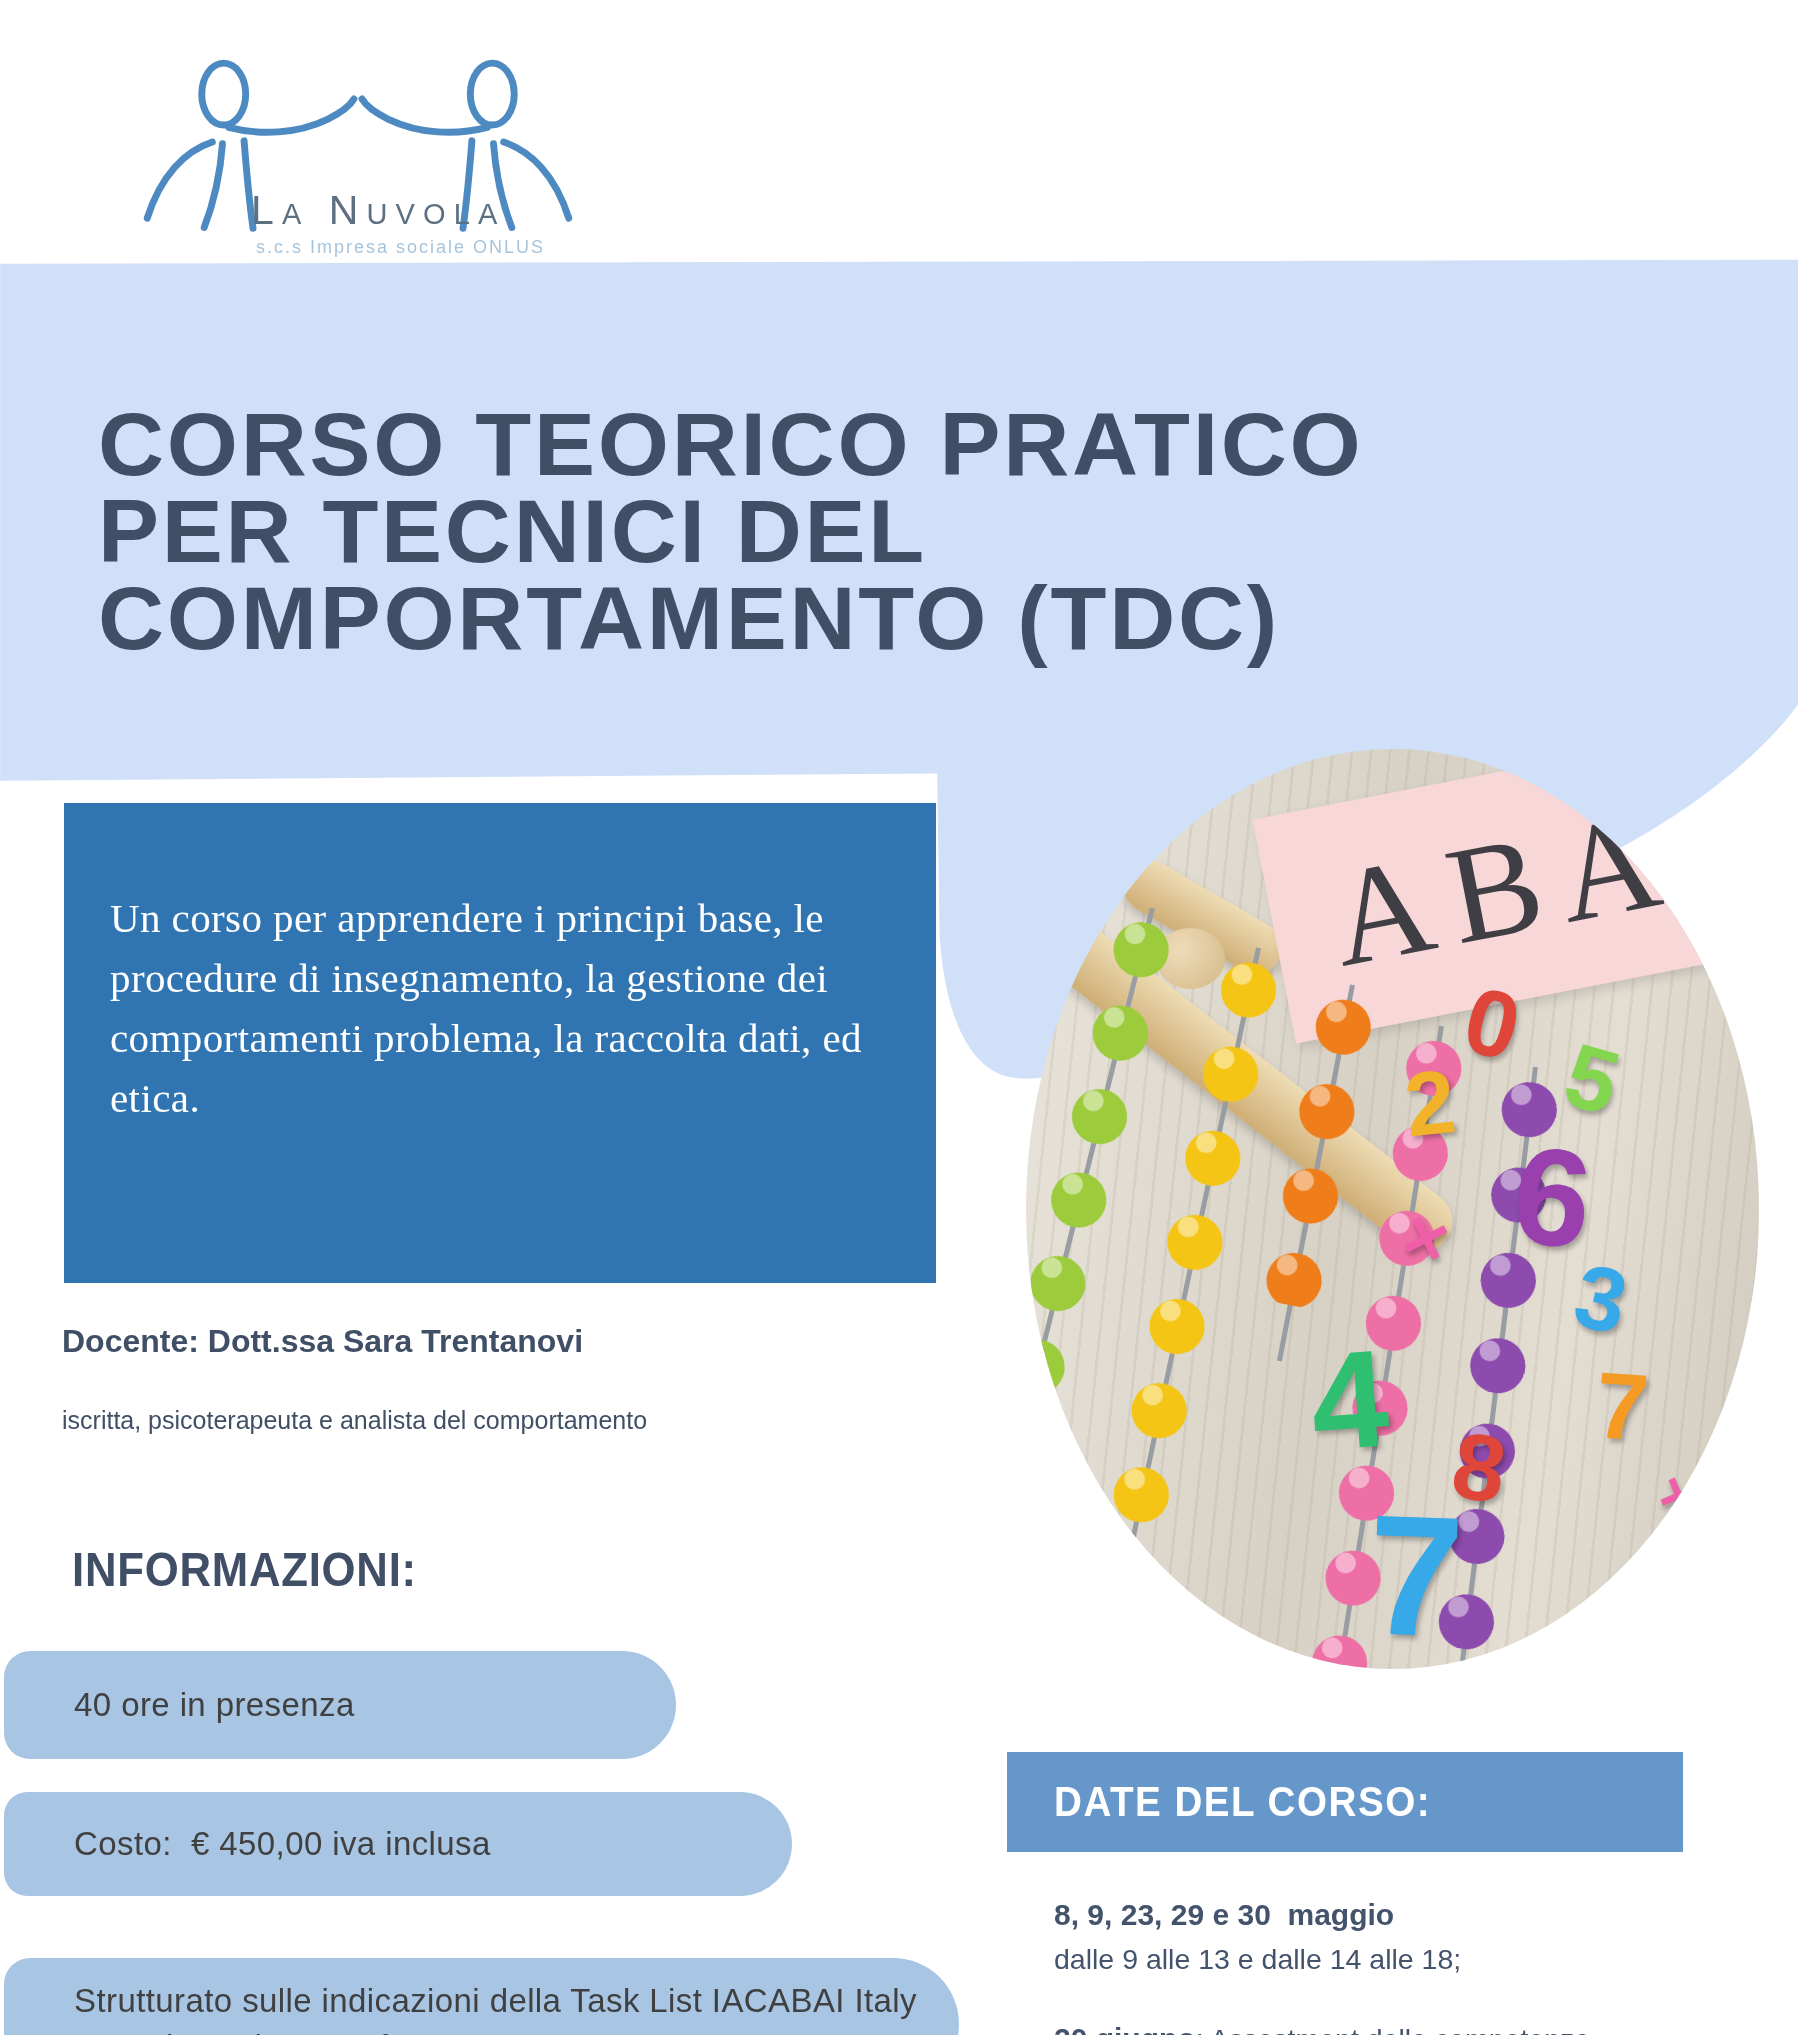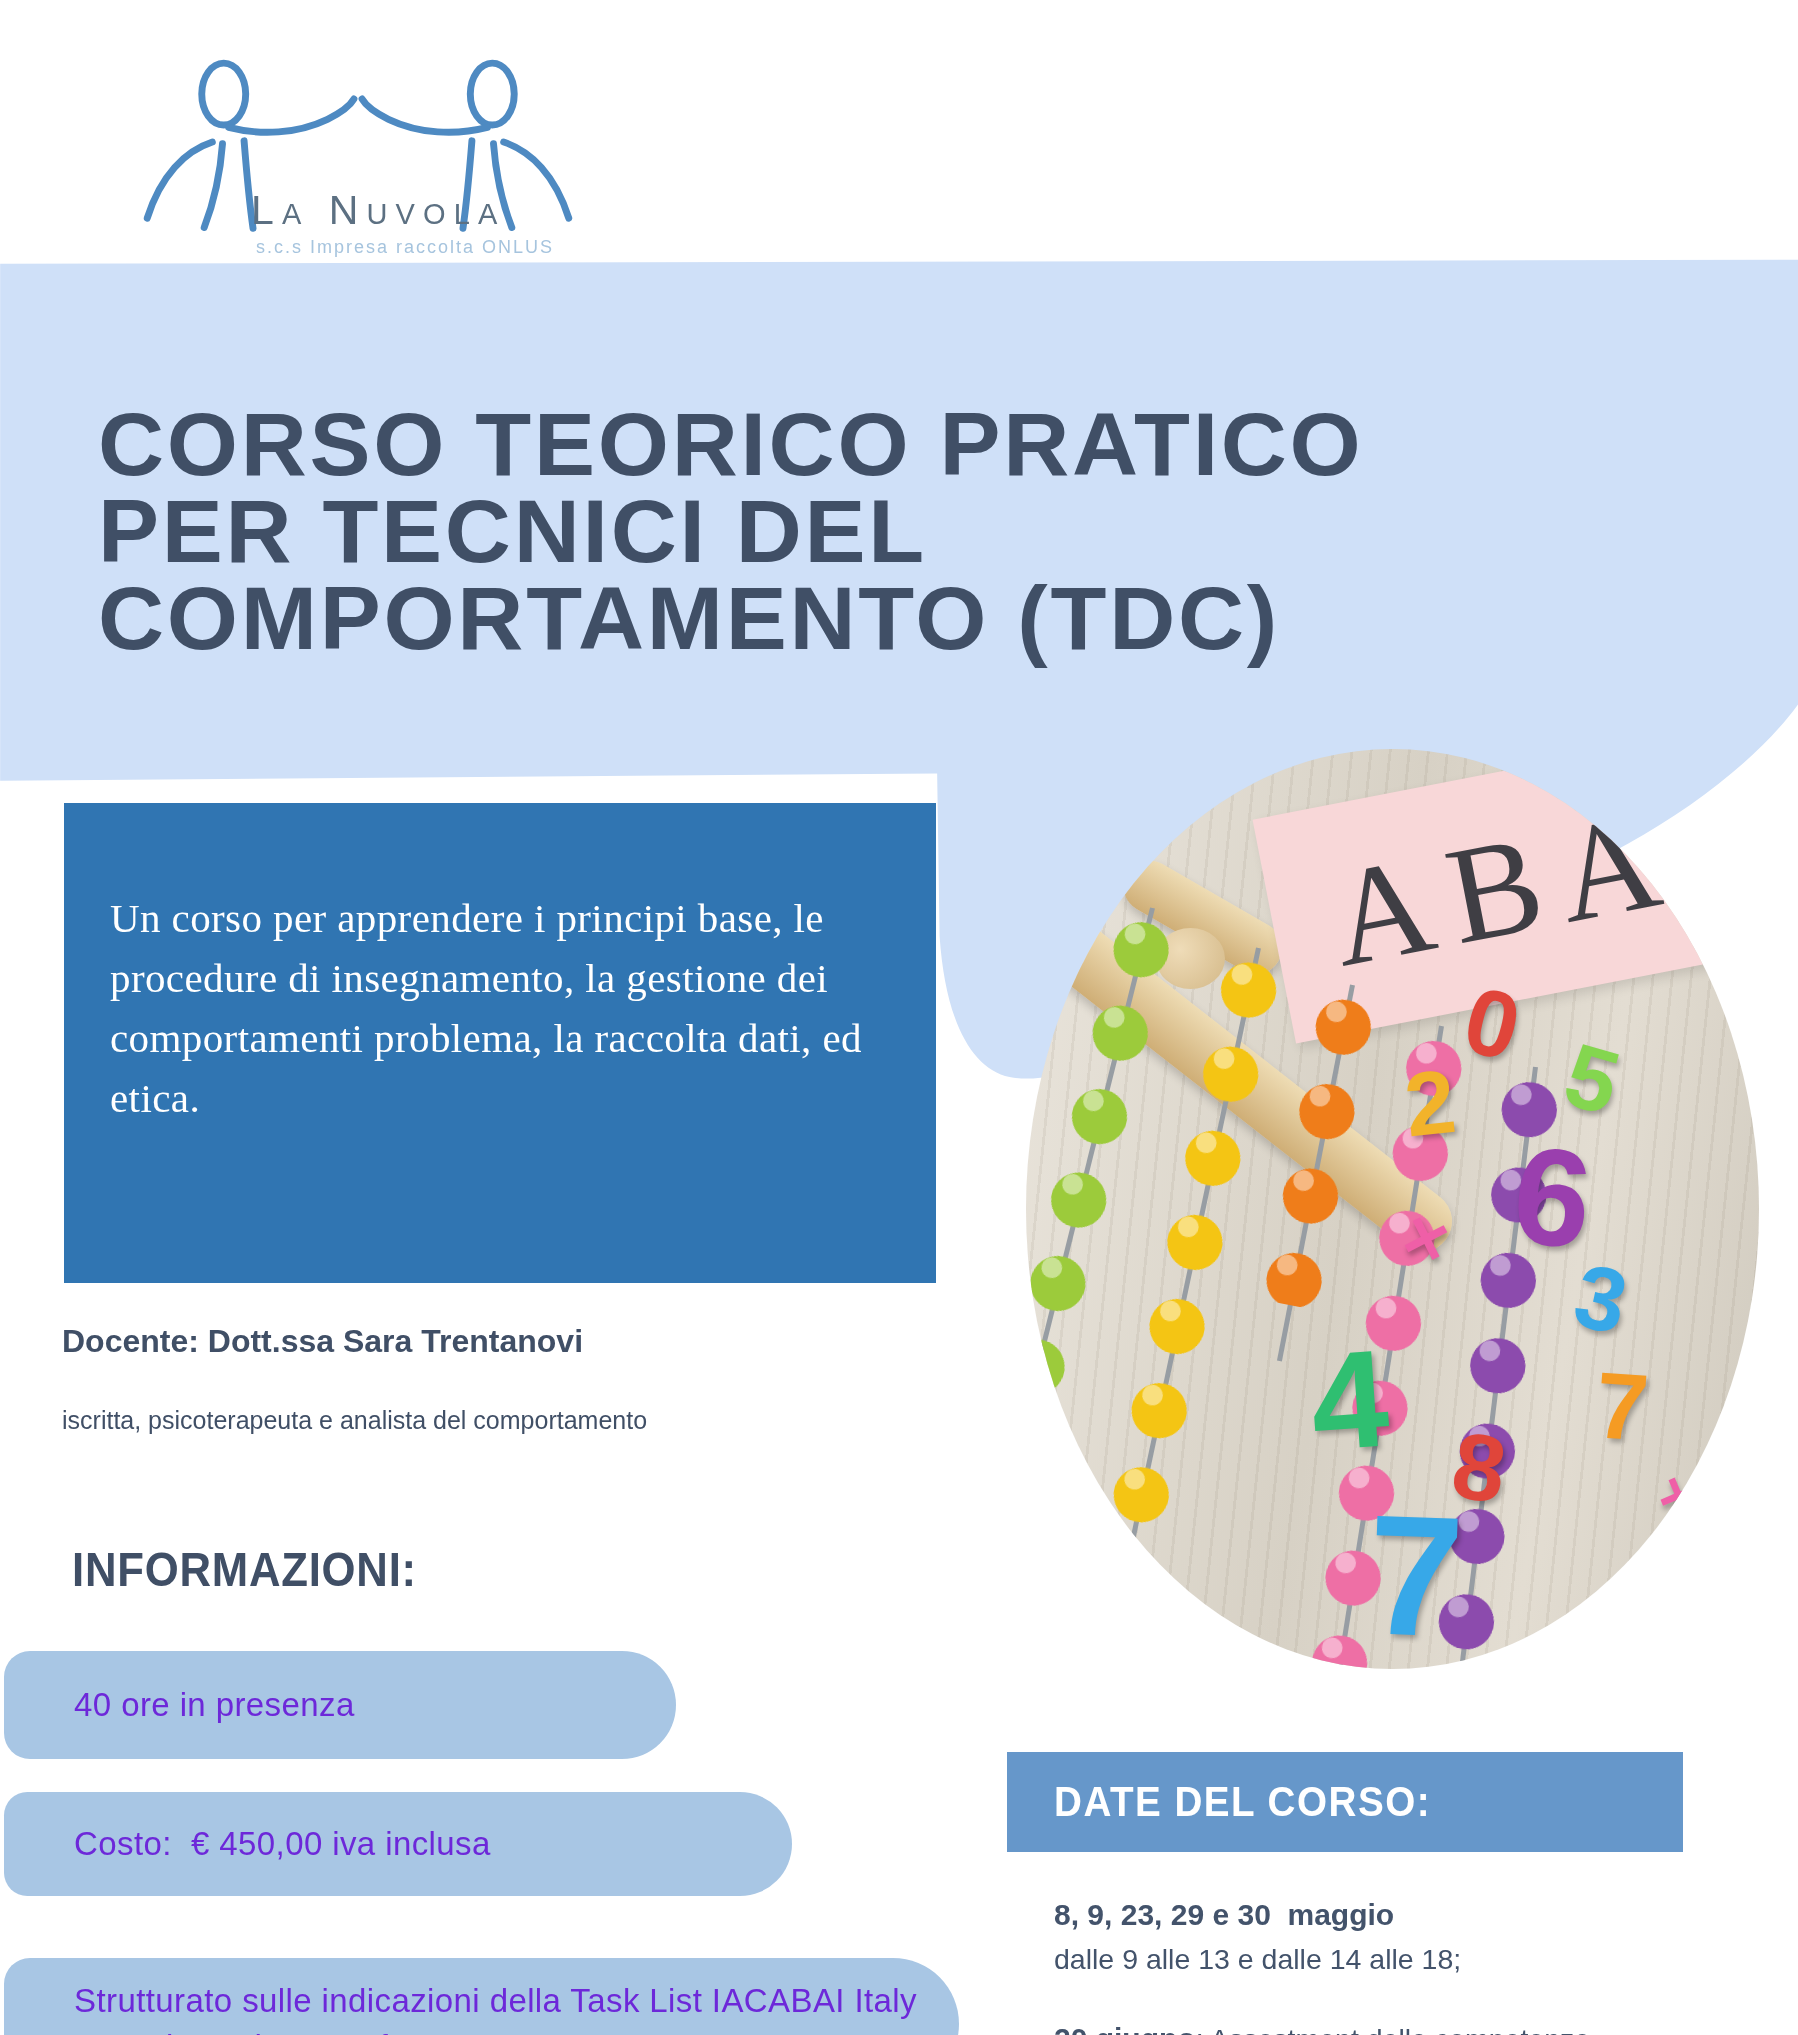--- a/index.html
+++ b/index.html
@@ -34,21 +34,21 @@
   
   .docente{position:absolute;left:62px;top:1323px;z-index:3;color:#404f66;}
   .docente .head{font-weight:bold;font-size:32px;margin-bottom:37px;}
   .docente .sub{font-size:25px;line-height:46px;}
   
   .info-heading{
     position:absolute;left:72px;top:1541px;z-index:3;color:#404f66;font-weight:bold;
     font-size:46px;letter-spacing:0.8px;transform:scale(0.95,1.05);transform-origin:left top;
   }
   .pill{
-    position:absolute;left:4.1px;z-index:3;background:#a8c6e4;color:#6d28d9;
+    position:absolute;left:4.1px;z-index:3;background:#a8c6e4;color:#404040;
     box-sizing:border-box;padding-left:70px;display:flex;flex-direction:column;justify-content:center;
     font-size:33px;line-height:46px;letter-spacing:0.4px;
   }
   .pill1{top:1651px;width:672px;height:108px;border-radius:26px 54px 54px 26px;}
   .pill2{top:1792px;width:788px;height:104px;border-radius:26px 58px 58px 26px;}
   .pill3{top:1958px;width:955px;height:132px;border-radius:26px 66px 66px 26px;}
   
   .date-bar{
     position:absolute;left:1007px;top:1752px;width:676px;height:100px;background:#6697ca;z-index:3;
     display:flex;align-items:center;
@@ -135,21 +135,21 @@
         <g transform="translate(1160,0) scale(-1,1)">
           <ellipse cx="250" cy="140" rx="54" ry="76"></ellipse>
           <path d="M 62 445 C 95 340 155 280 222 258"></path>
           <path d="M 262 222 C 340 242 430 238 505 202 C 545 182 562 166 570 152"></path>
           <path d="M 247 262 C 242 330 228 400 202 468"></path>
           <path d="M 300 255 C 306 330 312 400 322 470"></path>
         </g>
       </g>
     </svg>
     <span class="logo-name">La Nuvola</span>
-    <span class="logo-tagline">s.c.s Impresa raccolta ONLUS</span>
+    <span class="logo-tagline">s.c.s Impresa sociale ONLUS</span>
   </div>
 
   <div class="title">
     <div>CORSO TEORICO PRATICO</div>
     <div>PER TECNICI DEL</div>
     <div>COMPORTAMENTO (TDC)</div>
   </div>
 
   <div class="intro-box">
     <div class="txt">Un corso per apprendere i principi base, le procedure di insegnamento, la gestione dei comportamenti problema, la raccolta dati, ed etica.</div>

